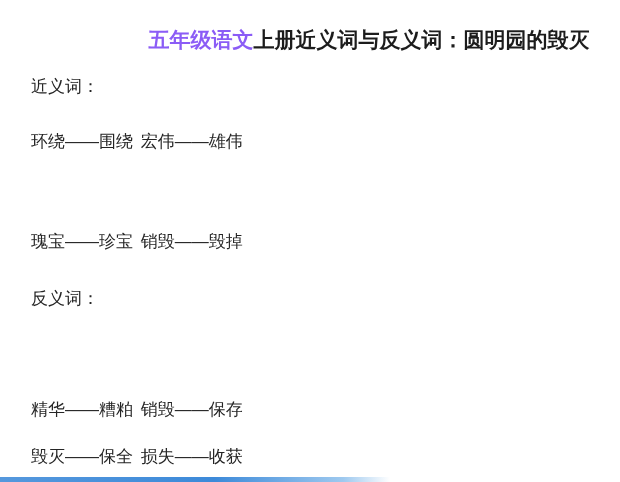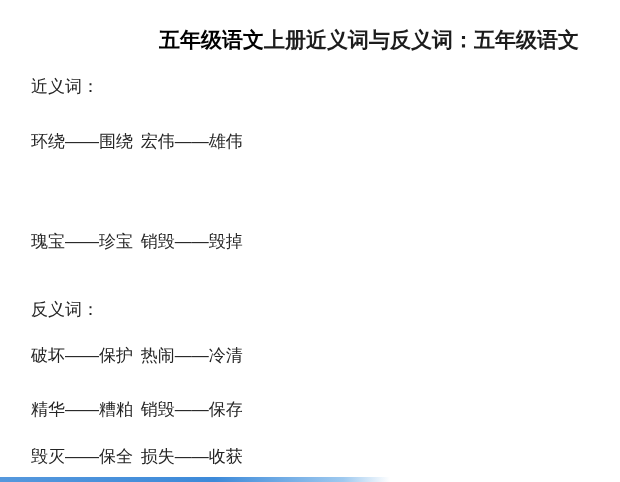--- a/index.html
+++ b/index.html
@@ -20,66 +20,65 @@
     box-sizing: border-box;
     padding-left: 118px;
     margin: 0;
     text-align: center;
     font-size: 21px;
     font-weight: bold;
     line-height: 22px;
     color: #1c1c1c;
     white-space: nowrap;
   }
-  .title .hl { color: #000000; }
+  .title .hl { color: #8b5cf6; }
   .line {
     position: absolute;
     left: 31px;
     margin: 0;
     font-size: 17px;
     line-height: 20px;
     font-weight: normal;
     color: #252525;
     white-space: pre;
     word-spacing: 3px;
   }
   .l-syn-head  { top: 77px; }
   .l-syn-0     { top: 132px; }
   .l-syn-1     { top: 186px; margin-top: 46px; }
   .l-syn-2     { top: 238px; }
-  .l-ant-head  { top: 300px; }
+  .l-ant-head  { top: 290px; font-family: Liberation Mono, monospace; }
   .l-ant-0     { top: 346px; }
   .l-ant-1     { top: 400px; }
   .l-ant-2     { top: 447px; }
   .accent-bar {
     position: absolute;
     left: 0;
     bottom: 0;
     width: 390px;
     height: 5px;
     background: linear-gradient(90deg, #5598dd 0%, #3d8ad9 55%, #9ec9ef 88%, rgba(255,255,255,0) 100%);
   }
 </style>
 </head>
 <body>
 
 <div class="page">
 
-  <h1 class="title"><span class="hl">五年级语文</span><span>上册近义词与反义词：五年级语文</span></h1>
+  <h1 class="title"><span class="hl">五年级语文</span><span>上册近义词与反义词：圆明园的毁灭</span></h1>
 
   <p class="line l-syn-head">近义词：</p>
 
   <p class="line l-syn-0">环绕——围绕 宏伟——雄伟</p>
 
   <p class="line l-syn-1">瑰宝——珍宝 销毁——毁掉</p>
 
 
   <p class="line l-ant-head">反义词：</p>
 
-  <p class="line l-ant-0">破坏——保护 热闹——冷清</p>
 
   <p class="line l-ant-1">精华——糟粕 销毁——保存</p>
 
   <p class="line l-ant-2">毁灭——保全 损失——收获</p>
 
   <div class="accent-bar"></div>
 
 </div>
 
 </body></html>

